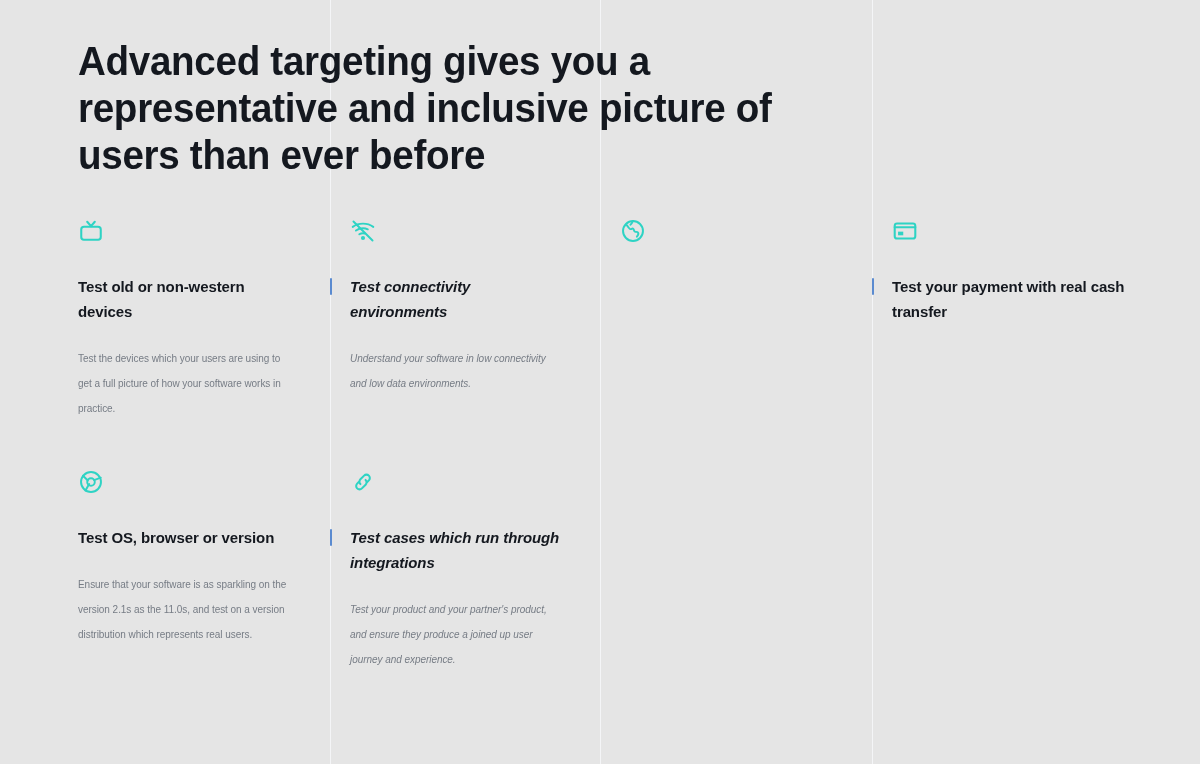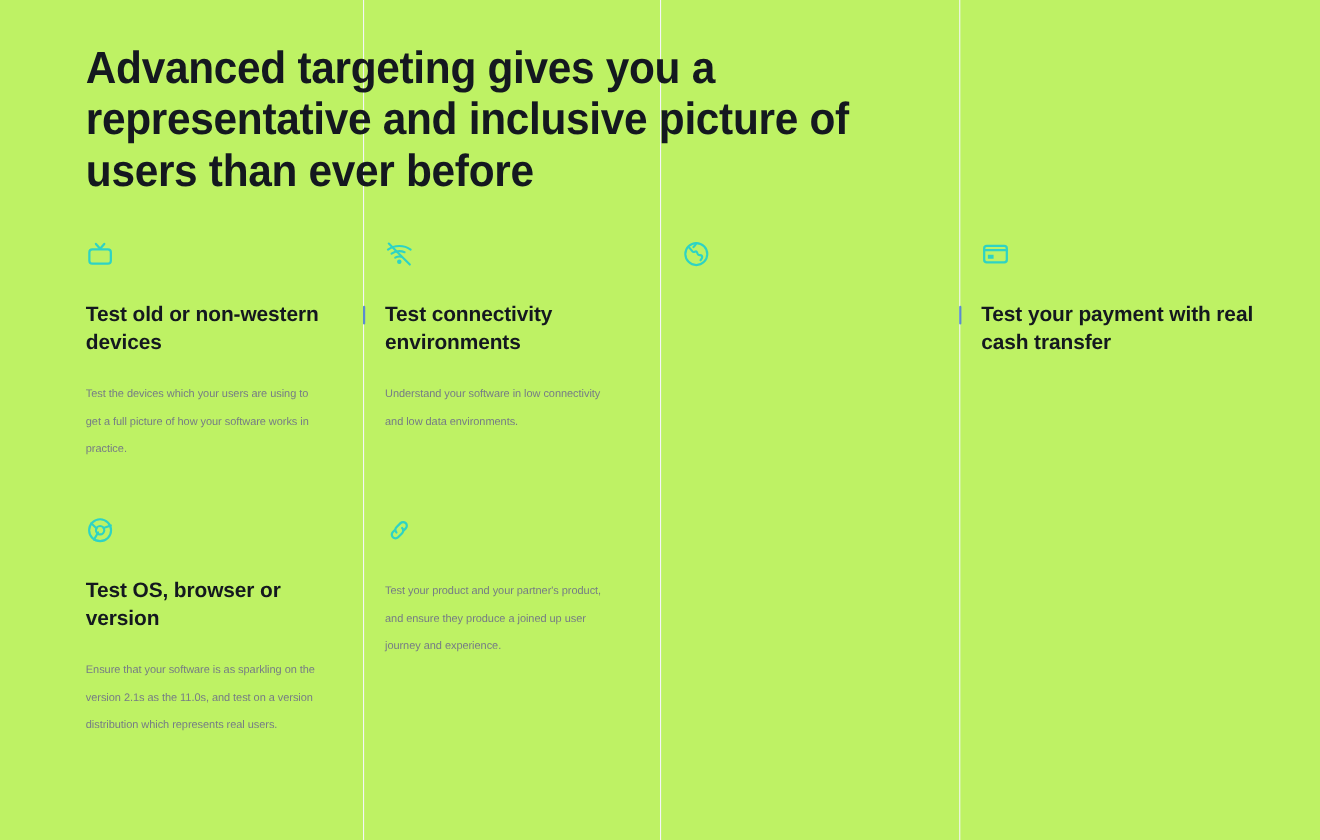--- a/index.html
+++ b/index.html
@@ -9,21 +9,21 @@
     height: 764px;
     background: #ffffff;
     font-family: "Liberation Sans", "DejaVu Sans", sans-serif;
     -webkit-font-smoothing: antialiased;
   }
 
   .page {
     position: relative;
     width: 1200px;
     height: 764px;
-    background: #bef264;
+    background: #e5e5e5;
     overflow: hidden;
   }
 
   
   .divider {
     position: absolute;
     top: 0;
     bottom: 0;
     width: 1px;
     background: #f4f5f7;
@@ -57,40 +57,40 @@
     display: grid;
     grid-template-columns: 330px 270px 272px 328px;
     grid-auto-rows: min-content;
   }
 
   .card {
     position: relative;
     padding: 0 30px 0 78px;
   }
   .card.c1 { padding-left: 78px; padding-right: 40px; }
-  .card.c2 { padding-left: 20px; padding-right: 36px; }
+  .card.c2 { padding-left: 20px; padding-right: 36px; font-style: italic; }
   .card.c3 { padding-left: 20px; padding-right: 30px; }
   .card.c4 { padding-left: 20px; padding-right: 60px; }
 
   .card.row2 { margin-top: 48px; }
 
   .icon-wrap {
     width: 26px;
     height: 26px;
     margin-bottom: 30px;
     color: #2ed3c4;
     display: block;
   }
   .icon-wrap svg { display: block; width: 26px; height: 26px; }
 
   .card-title {
     position: relative;
     font-family: "Liberation Sans Narrow", "Liberation Sans", "DejaVu Sans Condensed", sans-serif;
     font-weight: 700;
-    font-size: 19px;
+    font-size: 15px;
     line-height: 25px;
     color: #14181f;
     letter-spacing: -0.1px;
     margin-bottom: 22px;
   }
 
   .card-title .accent {
     position: absolute;
     left: -20px;
     top: 4px;
@@ -194,20 +194,24 @@
       <p class="card-body">Ensure that your software is as sparkling on the version 2.1s as the 11.0s, and test on a version distribution which represents real users.</p>
     </div>
 
     <div class="card c2 row2">
       <span class="icon-wrap">
         <svg viewBox="0 0 24 24" fill="none" stroke="currentColor" stroke-width="1.9" stroke-linecap="round" stroke-linejoin="round">
           <path d="M9.6 13.9 C8.4 12.7 8.4 10.7 9.6 9.5 L13.0 6.1 C14.2 4.9 16.2 4.9 17.4 6.1 C18.6 7.3 18.6 9.3 17.4 10.5 L15.9 12.0"></path>
           <path d="M14.4 10.1 C15.6 11.3 15.6 13.3 14.4 14.5 L11.0 17.9 C9.8 19.1 7.8 19.1 6.6 17.9 C5.4 16.7 5.4 14.7 6.6 13.5 L8.1 12.0"></path>
         </svg>
       </span>
+      <div class="card-title">
+        <span class="accent"></span>
+        <span>Test cases which run through integrations</span>
+      </div>
       <p class="card-body">Test your product and your partner's product, and ensure they produce a joined up user journey and experience.</p>
     </div>
 
     <div class="card c3 row2"></div>
     <div class="card c4 row2"></div>
 
   </div>
 </div>
 
 </body></html>

